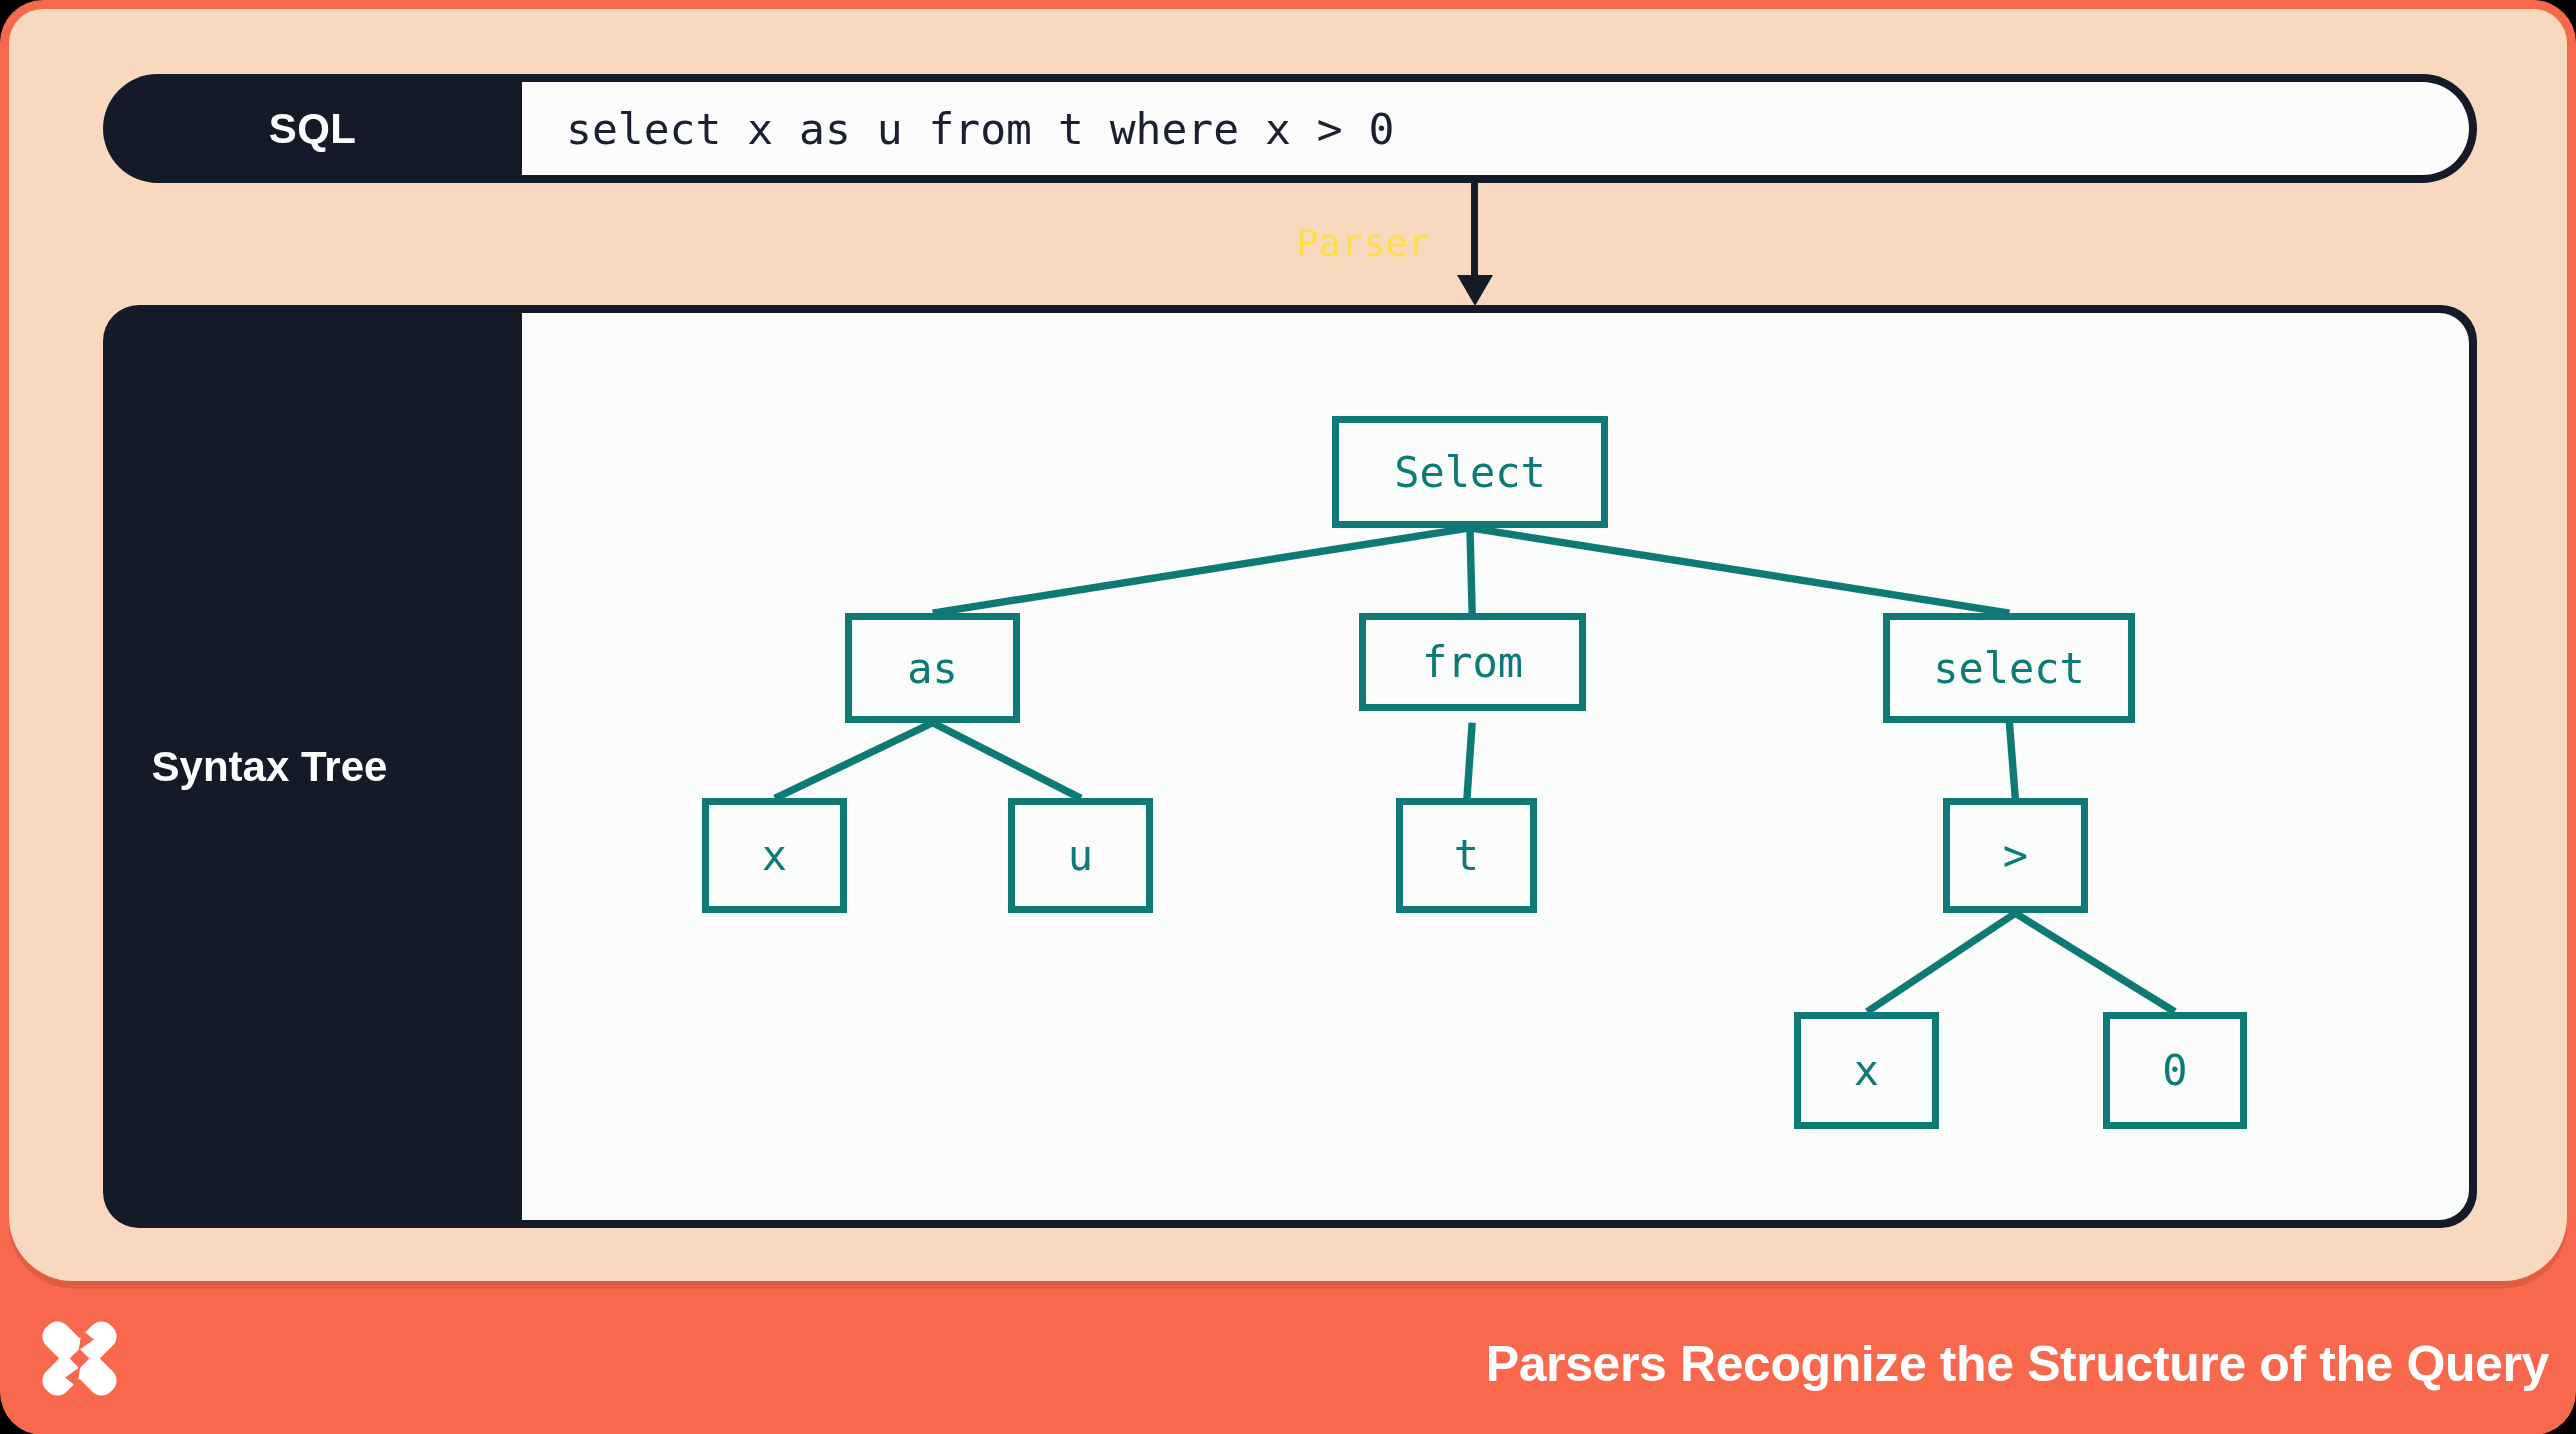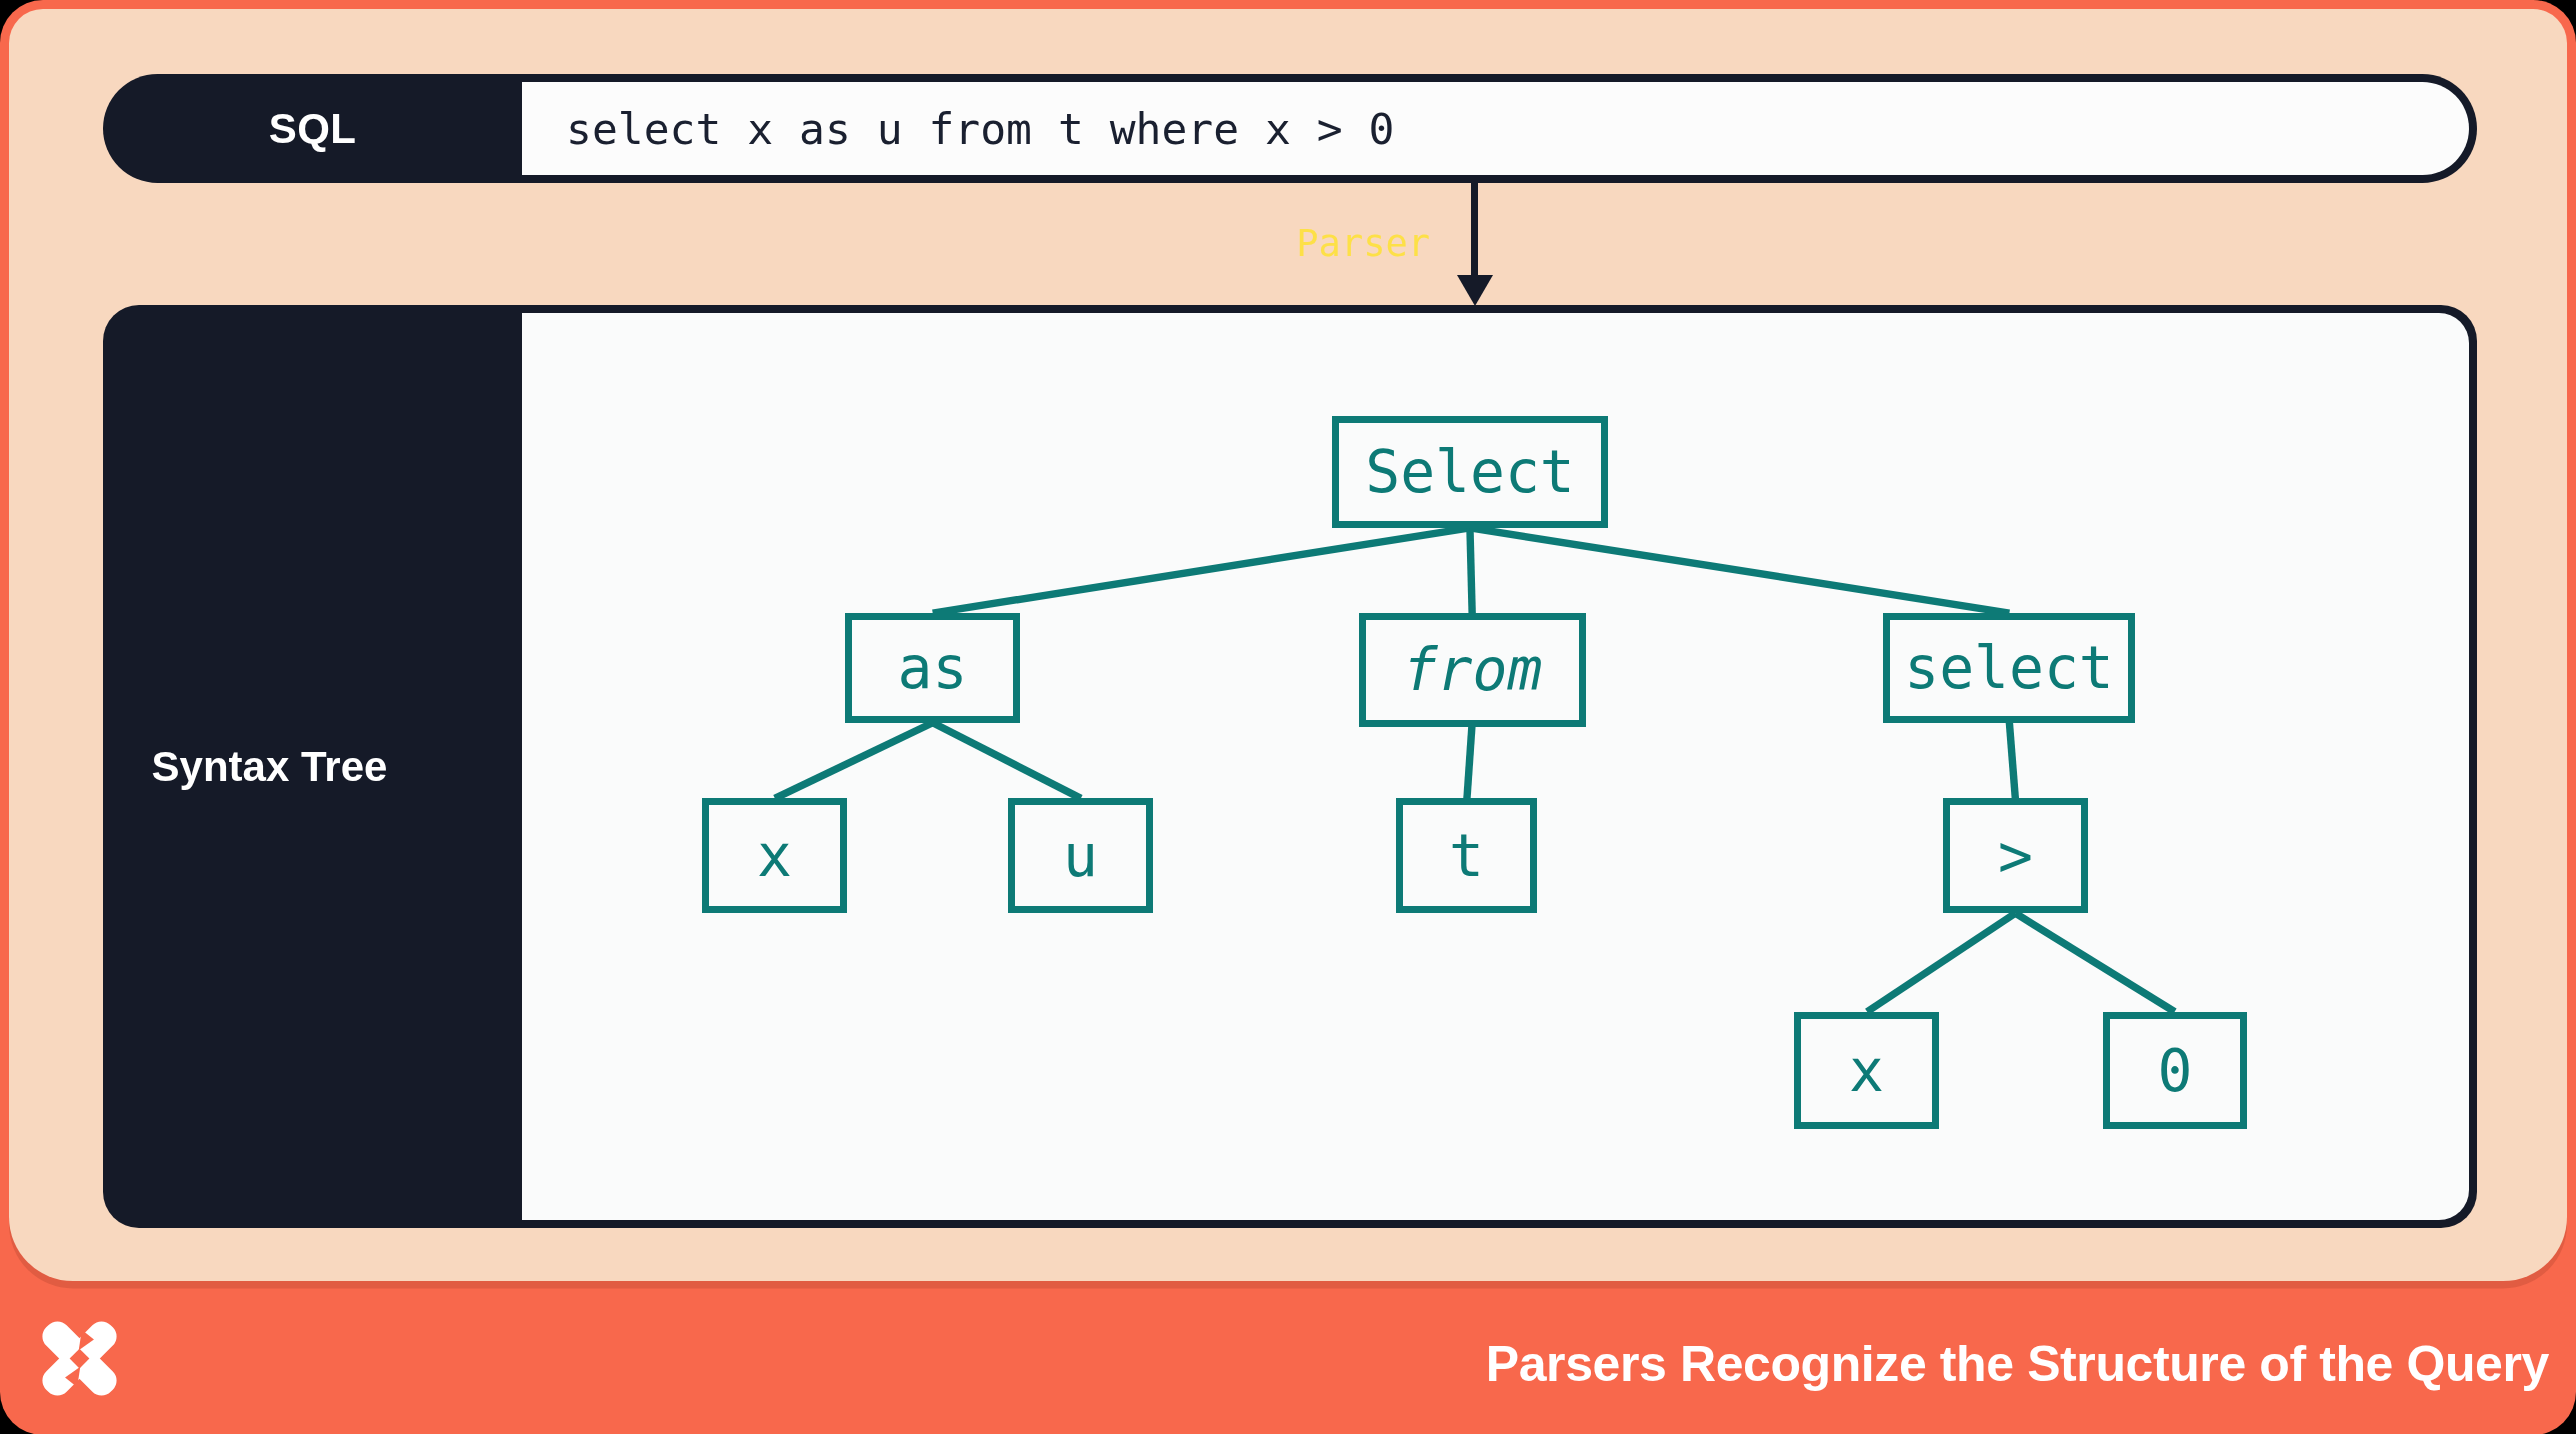--- a/index.html
+++ b/index.html
@@ -114,21 +114,21 @@
   .tree-edges { position: absolute; left: 0; top: 0; }
   .node {
     position: absolute;
     box-sizing: border-box;
     border: 7.4px solid #0D7A76;
     background: #FAFBFB;
     display: flex;
     align-items: center;
     justify-content: center;
     font-family: "DejaVu Sans Mono", monospace;
-    font-size: 58px;
+    font-size: 42px;
     color: #0D7A76;
     white-space: pre;
   }
   
   .footer-logo {
     position: absolute;
     left: 40px; top: 1319px;
     width: 79px; height: 79px;
   }
   .footer-title {
@@ -170,21 +170,21 @@
           <line x1="554" y1="553" x2="754" y2="655"></line>
           <line x1="1282" y1="553" x2="1275" y2="655"></line>
           <line x1="2007" y1="553" x2="2015" y2="655"></line>
           <line x1="2015" y1="810" x2="1815" y2="943"></line>
           <line x1="2015" y1="810" x2="2230" y2="943"></line>
         </g>
       </svg>
 
       <div class="node" style="left:810px; top:103px; width:276px; height:112px;">Select</div>
       <div class="node" style="left:323px; top:300px; width:175px; height:110px;">as</div>
-      <div class="node" style="left:837px; top:300px; width:227px; height:114px;font-style:italic;">from</div>
+      <div class="node" style="left:837px; top:300px; width:227px; height:98px;">from</div>
       <div class="node" style="left:1361px; top:300px; width:252px; height:110px;">select</div>
       <div class="node" style="left:180px; top:485px; width:145px; height:115px;">x</div>
       <div class="node" style="left:486px; top:485px; width:145px; height:115px;">u</div>
       <div class="node" style="left:874px; top:485px; width:141px; height:115px;">t</div>
       <div class="node" style="left:1421px; top:485px; width:145px; height:115px;">&gt;</div>
       <div class="node" style="left:1272px; top:699px; width:145px; height:117px;">x</div>
       <div class="node" style="left:1581px; top:699px; width:144px; height:117px;">0</div>
     </div>
   </div>
 

